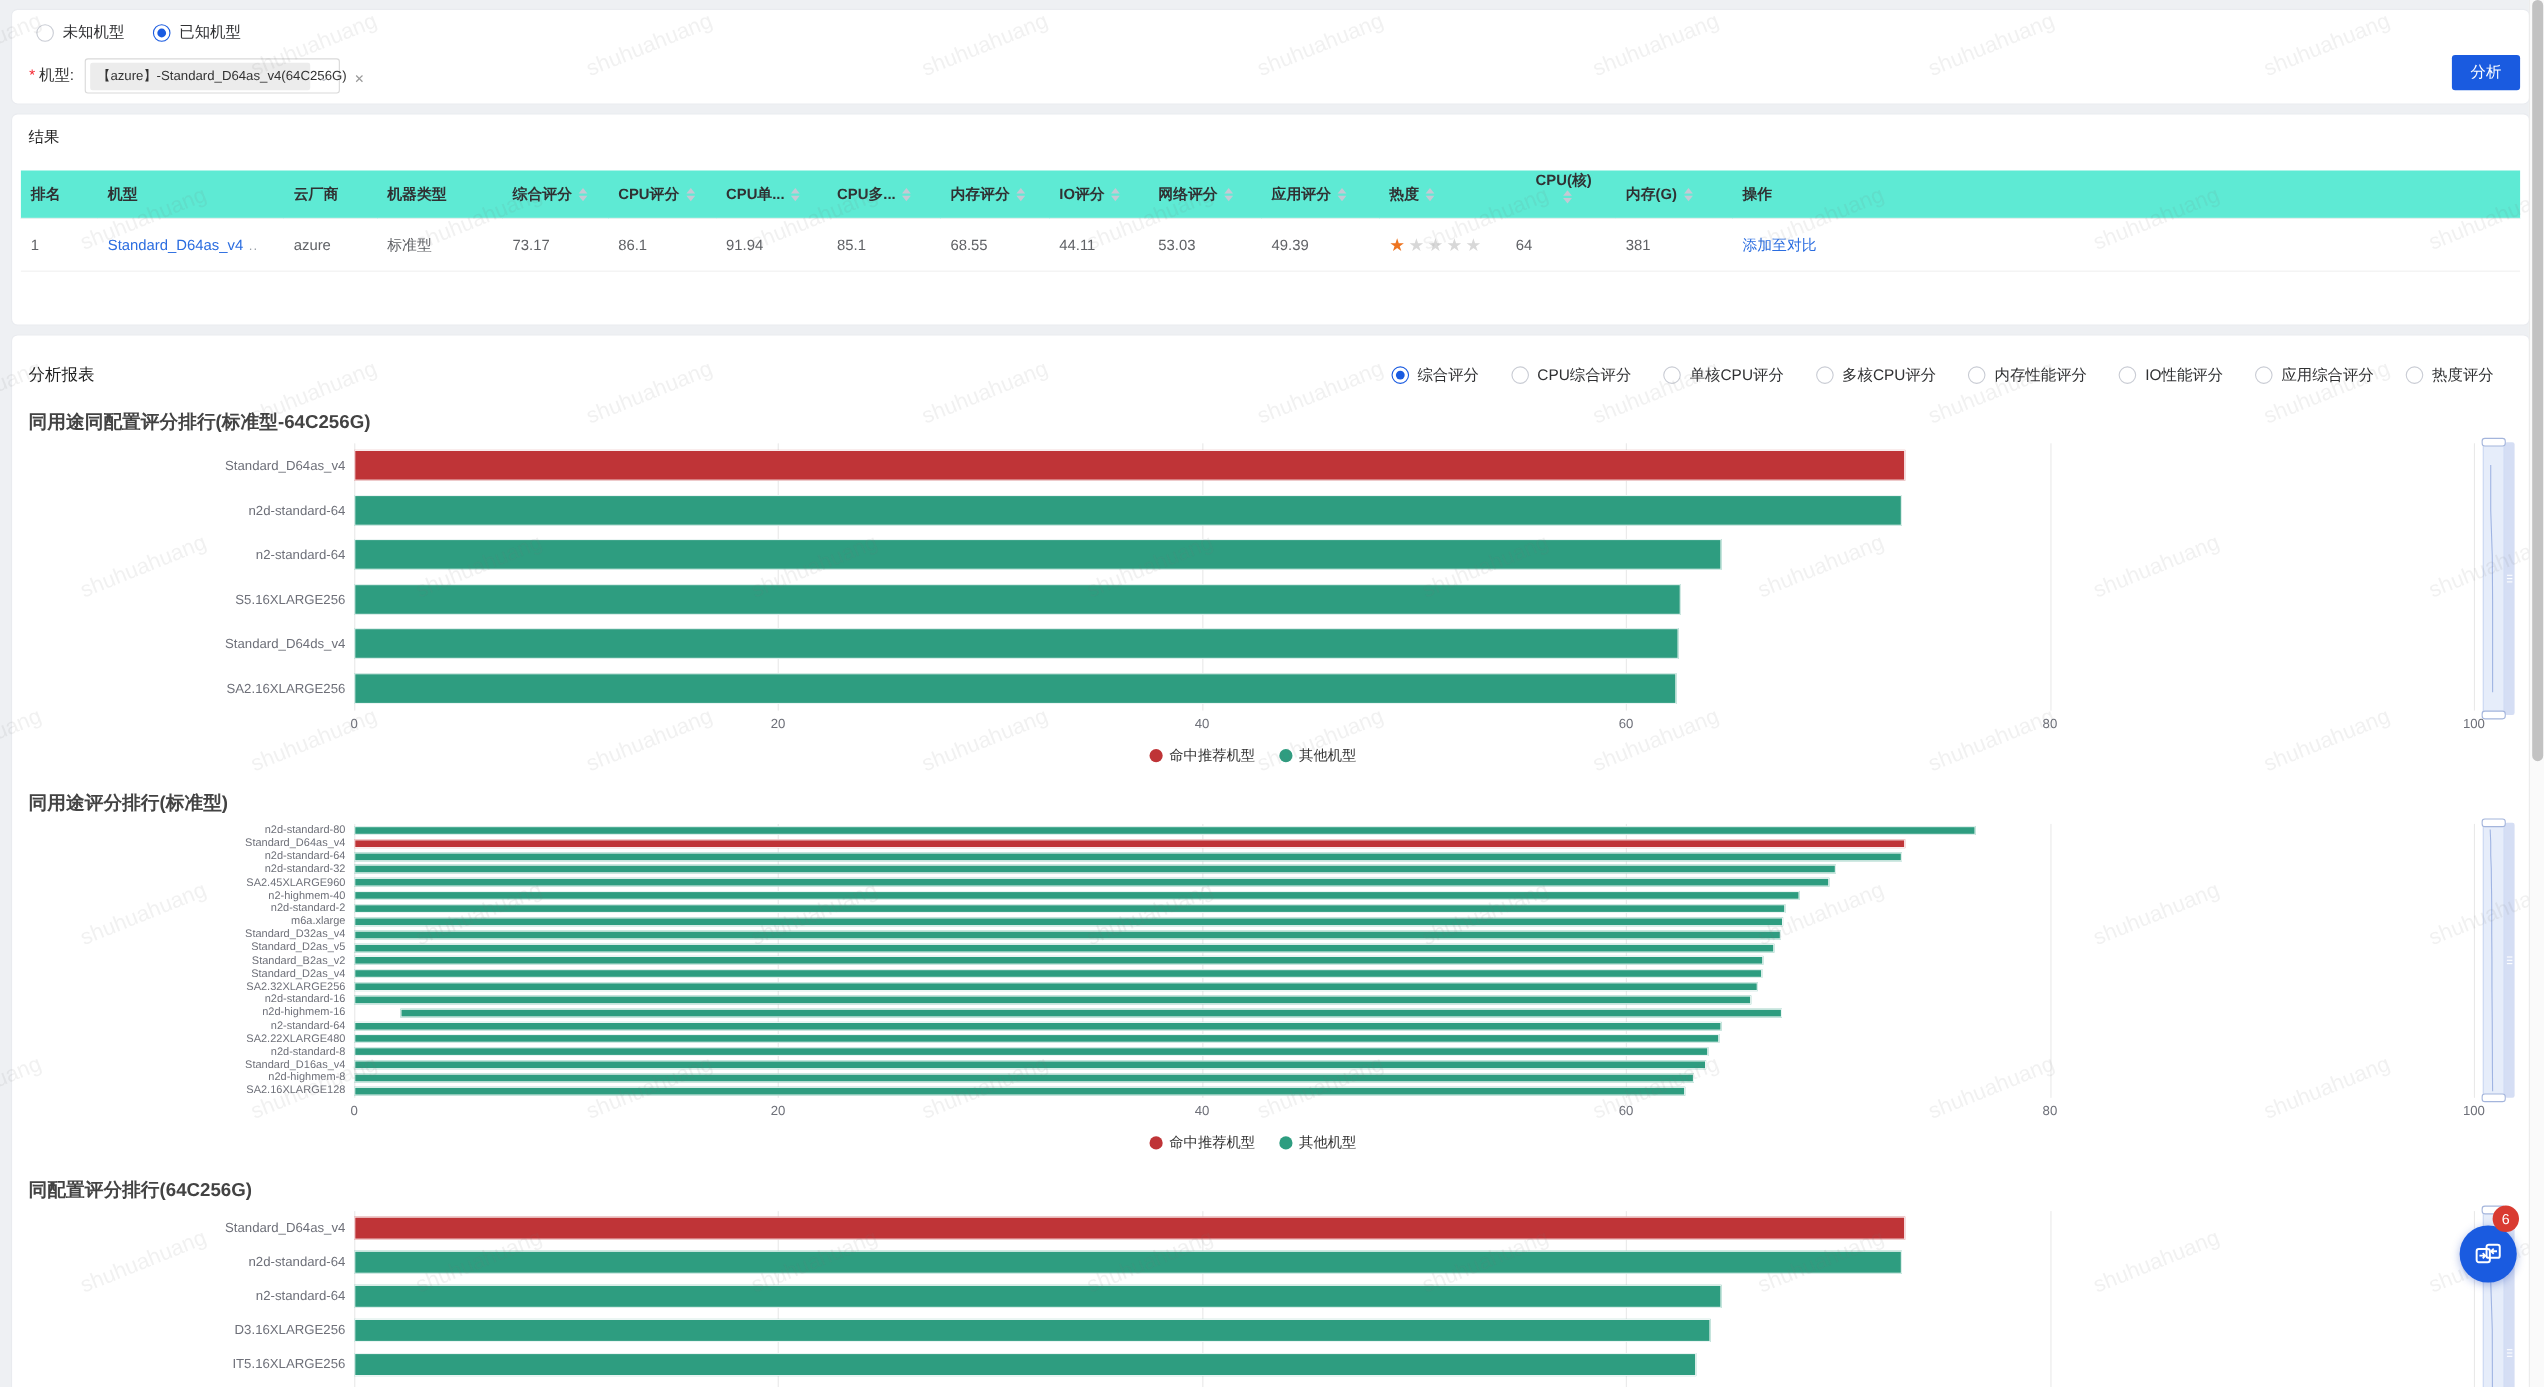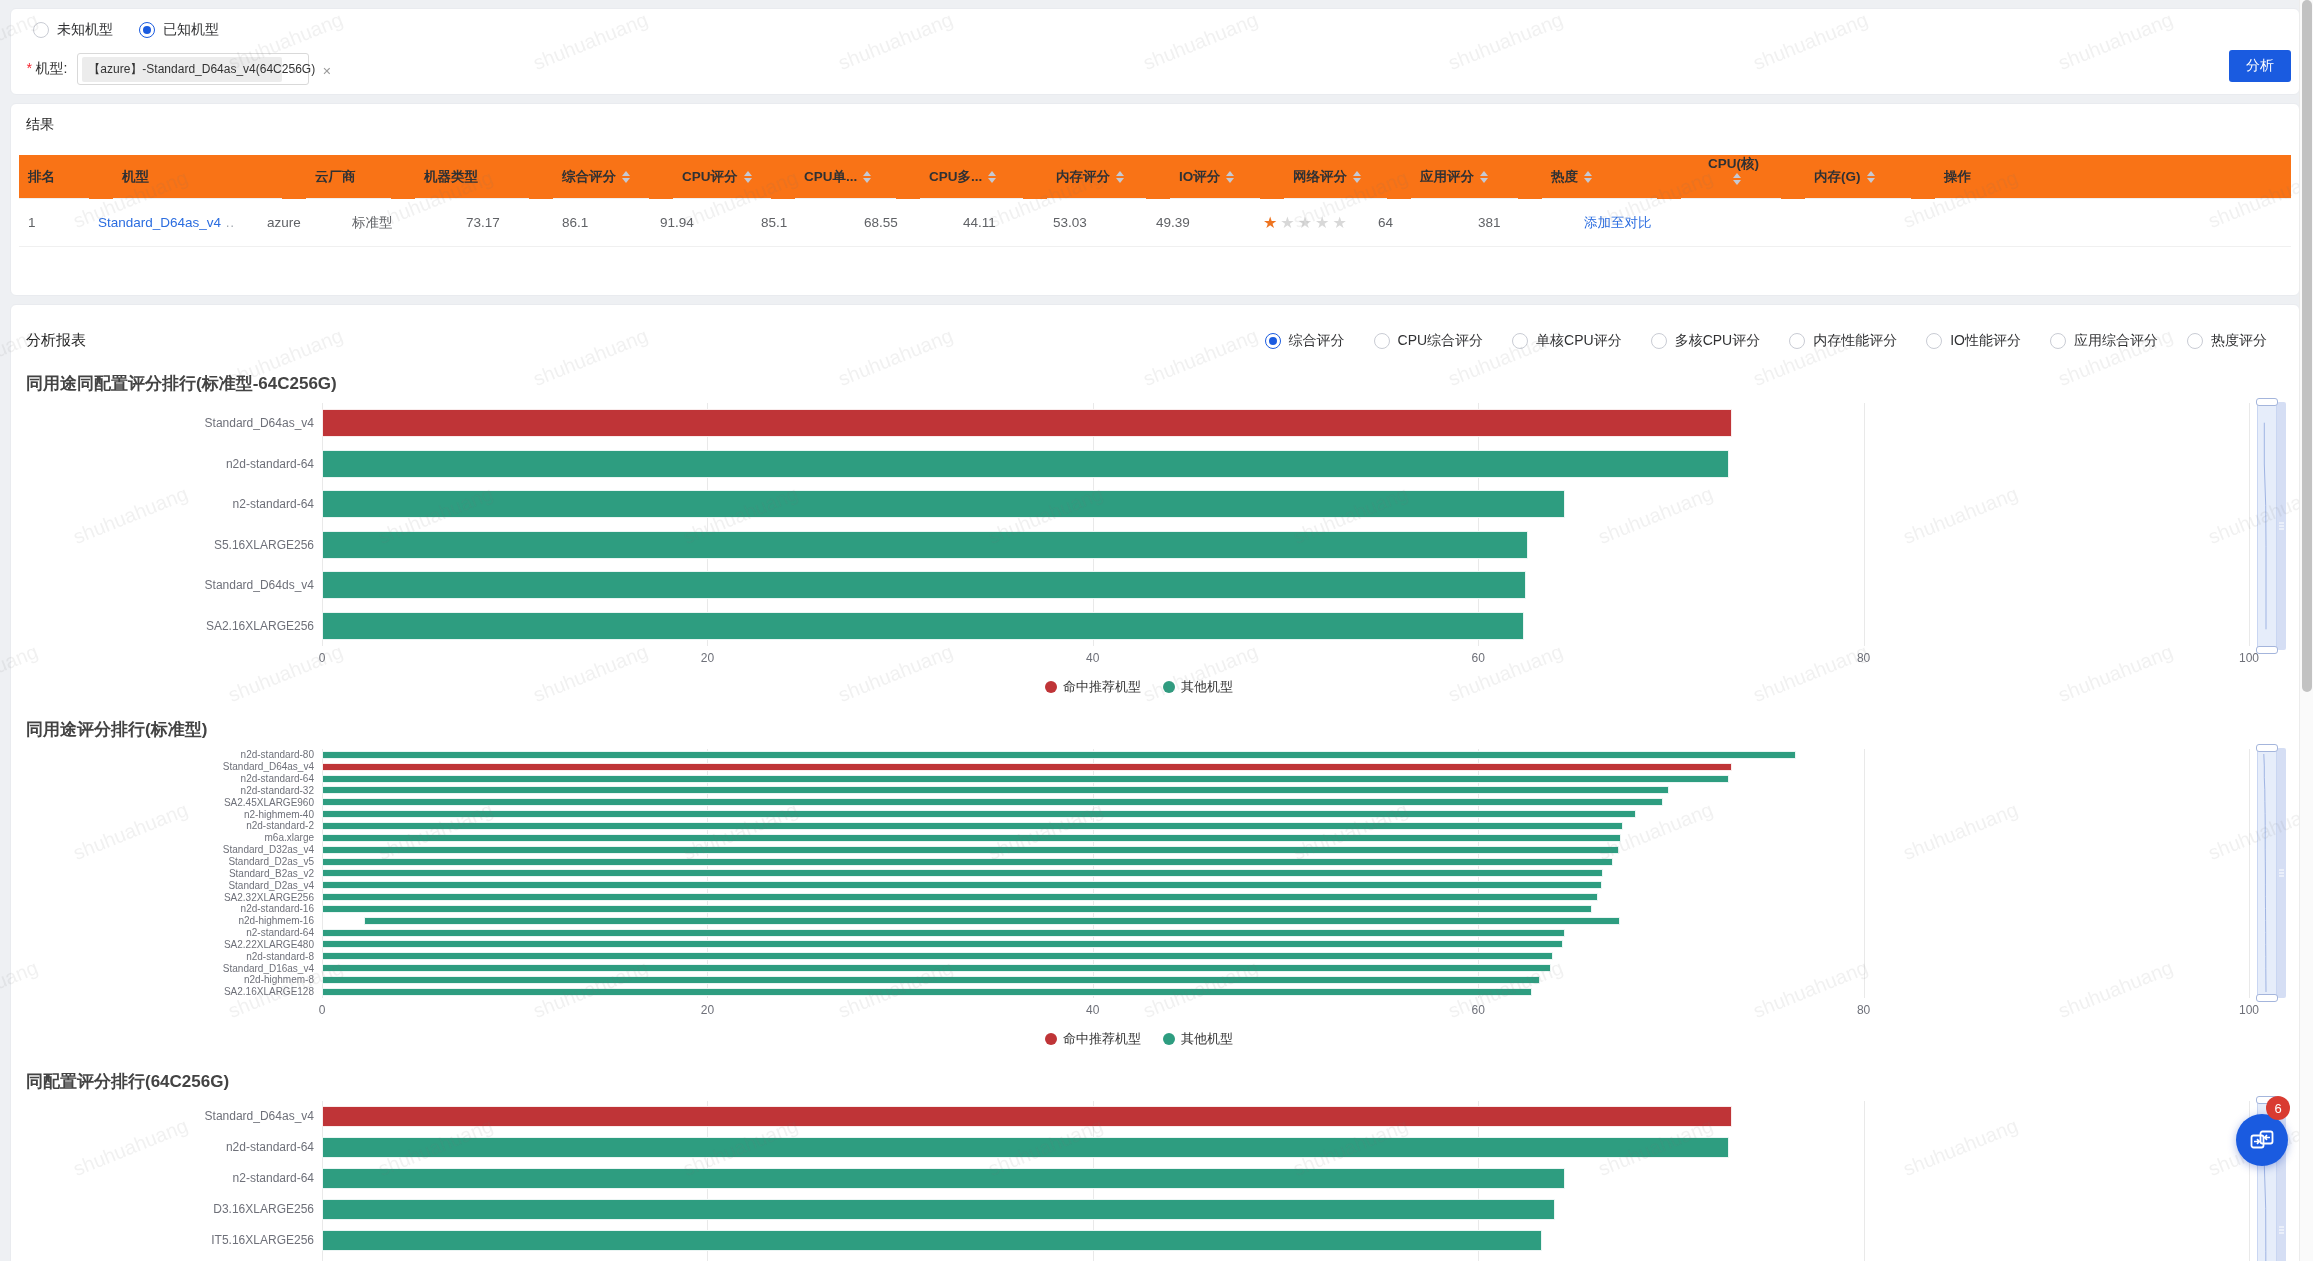--- a/index.html
+++ b/index.html
@@ -29,21 +29,21 @@
   #model-tag { background:#ececec; border-radius:2px; font-size:12px; color:#333; padding:4px 6px; display:flex; align-items:flex-end; gap:7px; max-width:200px; white-space:nowrap; }
   #tag-close { color:#9a9a9a; font-size:11px; cursor:pointer; font-family:"DejaVu Sans",sans-serif; }
   #select-arrow { position:absolute; right:9px; top:9px; color:#b7b9c0; font-size:12px; transform:scaleY(.8); }
   #analyze-btn { position:absolute; right:8px; bottom:12px; background:#1a5be0; color:#fff; border:none; border-radius:3px;
      height:32px; padding:0 17px; font-size:14px; cursor:pointer; }
 
   
   #results-title { font-size:14px; color:#1f1f1f; padding-left:7px; }
   #results-table { margin-top:21px; }
   .t-row { display:flex; align-items:stretch; width:100%; }
-  .t-head { background:#f97316; height:44px;gap:24px; }
+  .t-head { background:#5eead4; height:44px; }
   .t-cell { padding:0 4px 0 9px; display:flex; align-items:center; font-size:13.5px; color:#606266; overflow:hidden; white-space:nowrap; }
   .t-head .t-cell { color:#303133; font-weight:700; border-bottom:1px solid #f0f0f0; }
   .t-body { height:48px; border-bottom:1px solid #f0f0f0; background:#fff; }
   .sorter { display:inline-flex; flex-direction:column; gap:2px; margin-left:6px; }
   .sorter i { width:0; height:0; border-left:4.5px solid transparent; border-right:4.5px solid transparent; display:block; }
   .sorter .up { border-bottom:5.5px solid #c5c9d4; }
   .sorter .down { border-top:5.5px solid #c5c9d4; }
   a.link { color:#2b6de0; text-decoration:none; cursor:pointer; }
   .suffix-dots { color:#9aa0a8; font-size:12px; margin-left:5px; letter-spacing:1px; }
   .stars { font-size:16px; letter-spacing:3px; }

